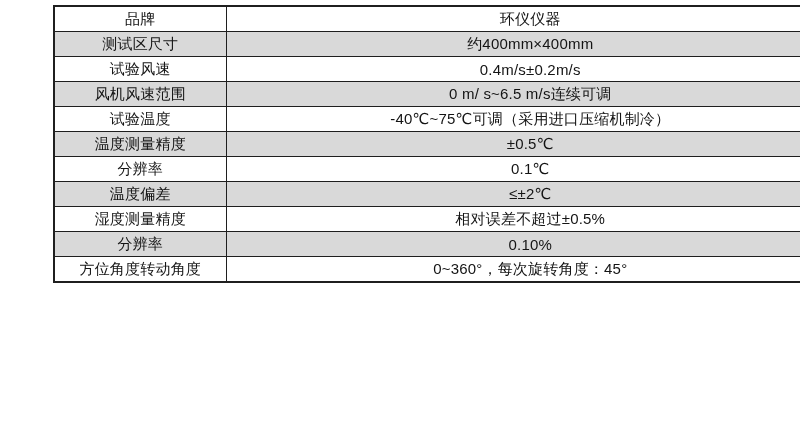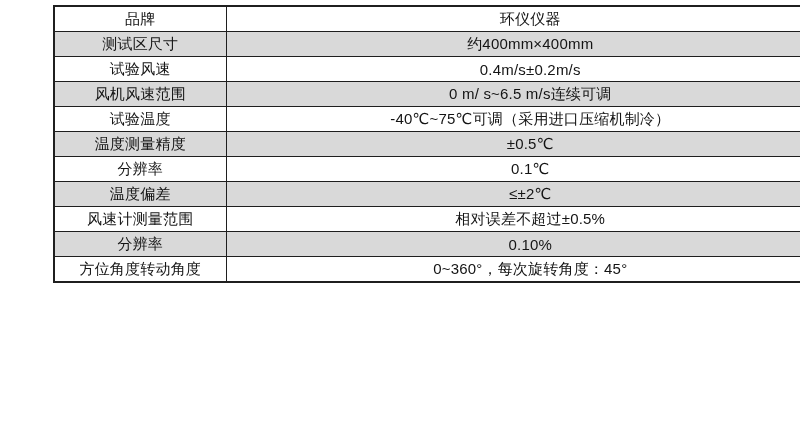--- a/index.html
+++ b/index.html
@@ -78,21 +78,21 @@
     </tr>
     <tr>
       <td>分辨率</td>
       <td>0.1℃</td>
     </tr>
     <tr>
       <td>温度偏差</td>
       <td>≤±2℃</td>
     </tr>
     <tr>
-      <td>风速计测量范围</td>
+      <td>湿度测量精度</td>
       <td>相对误差不超过±0.5%</td>
     </tr>
     <tr>
       <td>分辨率</td>
       <td>0.10%</td>
     </tr>
     <tr>
       <td>方位角度转动角度</td>
       <td>0~360°，每次旋转角度：45°</td>
     </tr>

